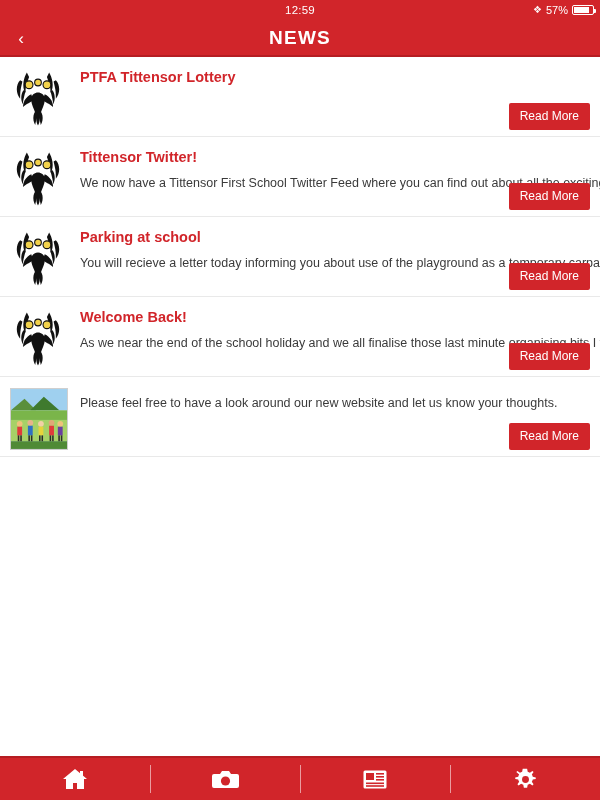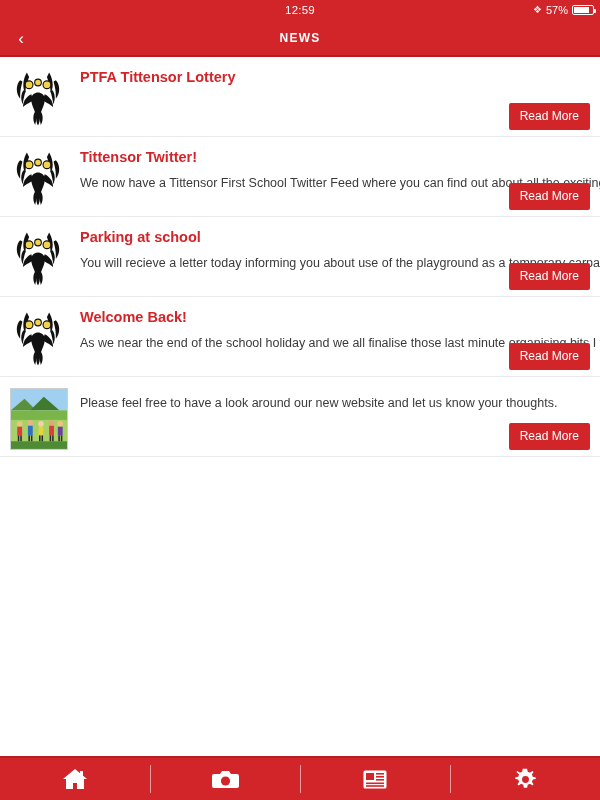--- a/index.html
+++ b/index.html
@@ -33,21 +33,21 @@
   }
   .batt i { position: absolute; left: 1px; top: 1px; bottom: 1px; width: 74%; background: #ffffff; display: block; }
 
   
   .titlebar {
     height: 37px; background: #d1252a; color: #ffffff;
     display: flex; align-items: center; justify-content: center;
     position: relative; flex: 0 0 auto;
     border-bottom: 2px solid #b51d22;
   }
-  .titlebar .title { font-size: 12px; font-weight: bold; letter-spacing: 1.2px; }
+  .titlebar .title { font-size: 19px; font-weight: bold; letter-spacing: 1.2px; }
   .back-btn {
     position: absolute; left: 8px; top: 0; height: 37px; width: 26px;
     display: flex; align-items: center; justify-content: center;
     font-size: 17px; color: #ffffff; font-weight: 300;
   }
 
   
   .list { flex: 1 1 auto; background: #ffffff; overflow: hidden; border-radius: 20px; }
   .news-item {
     position: relative; display: flex;

